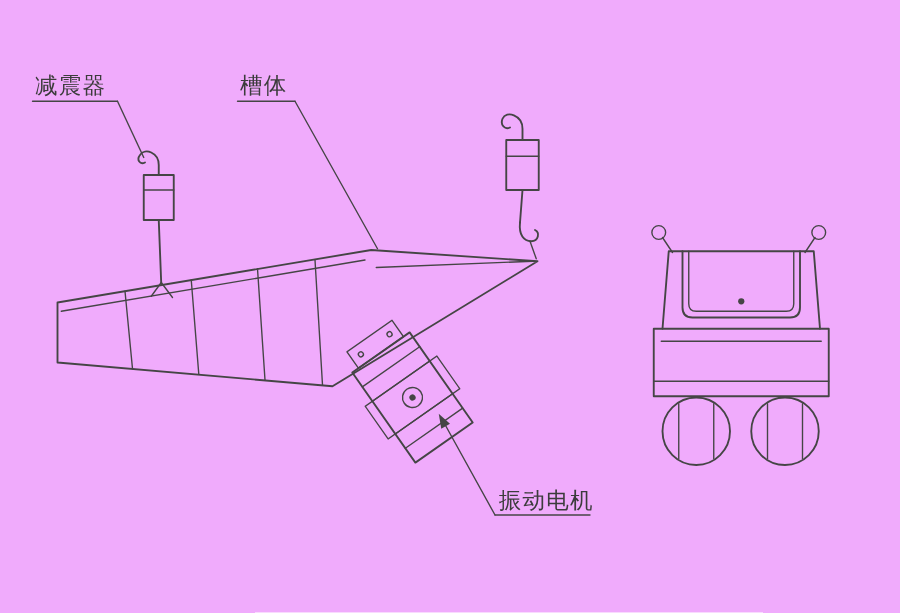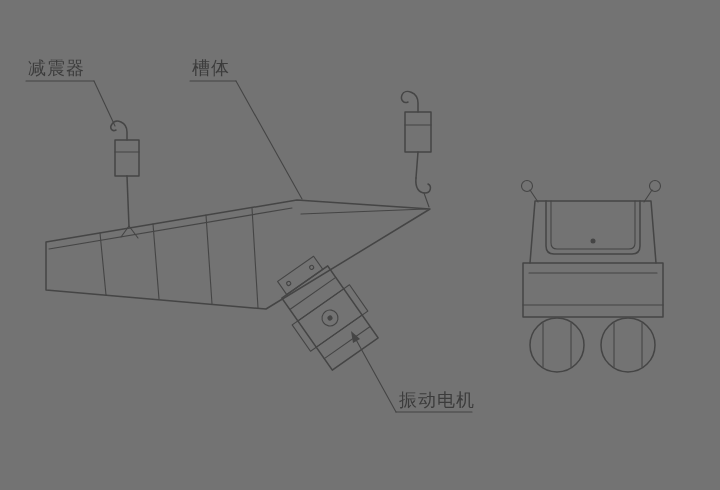--- a/index.html
+++ b/index.html
@@ -4,21 +4,21 @@
 <style>
   html, body {
     margin: 0;
     padding: 0;
     background: #ffffff;
   }
   .canvas {
     position: relative;
     width: 720px;
     height: 490px;
-    background: #737373;
+    background: #f0abfc;
     overflow: hidden;
   }
   svg { display: block; }
   .ln {
     fill: none;
     stroke: #454545;
     stroke-width: 1.5;
     stroke-linecap: round;
     stroke-linejoin: round;
   }

